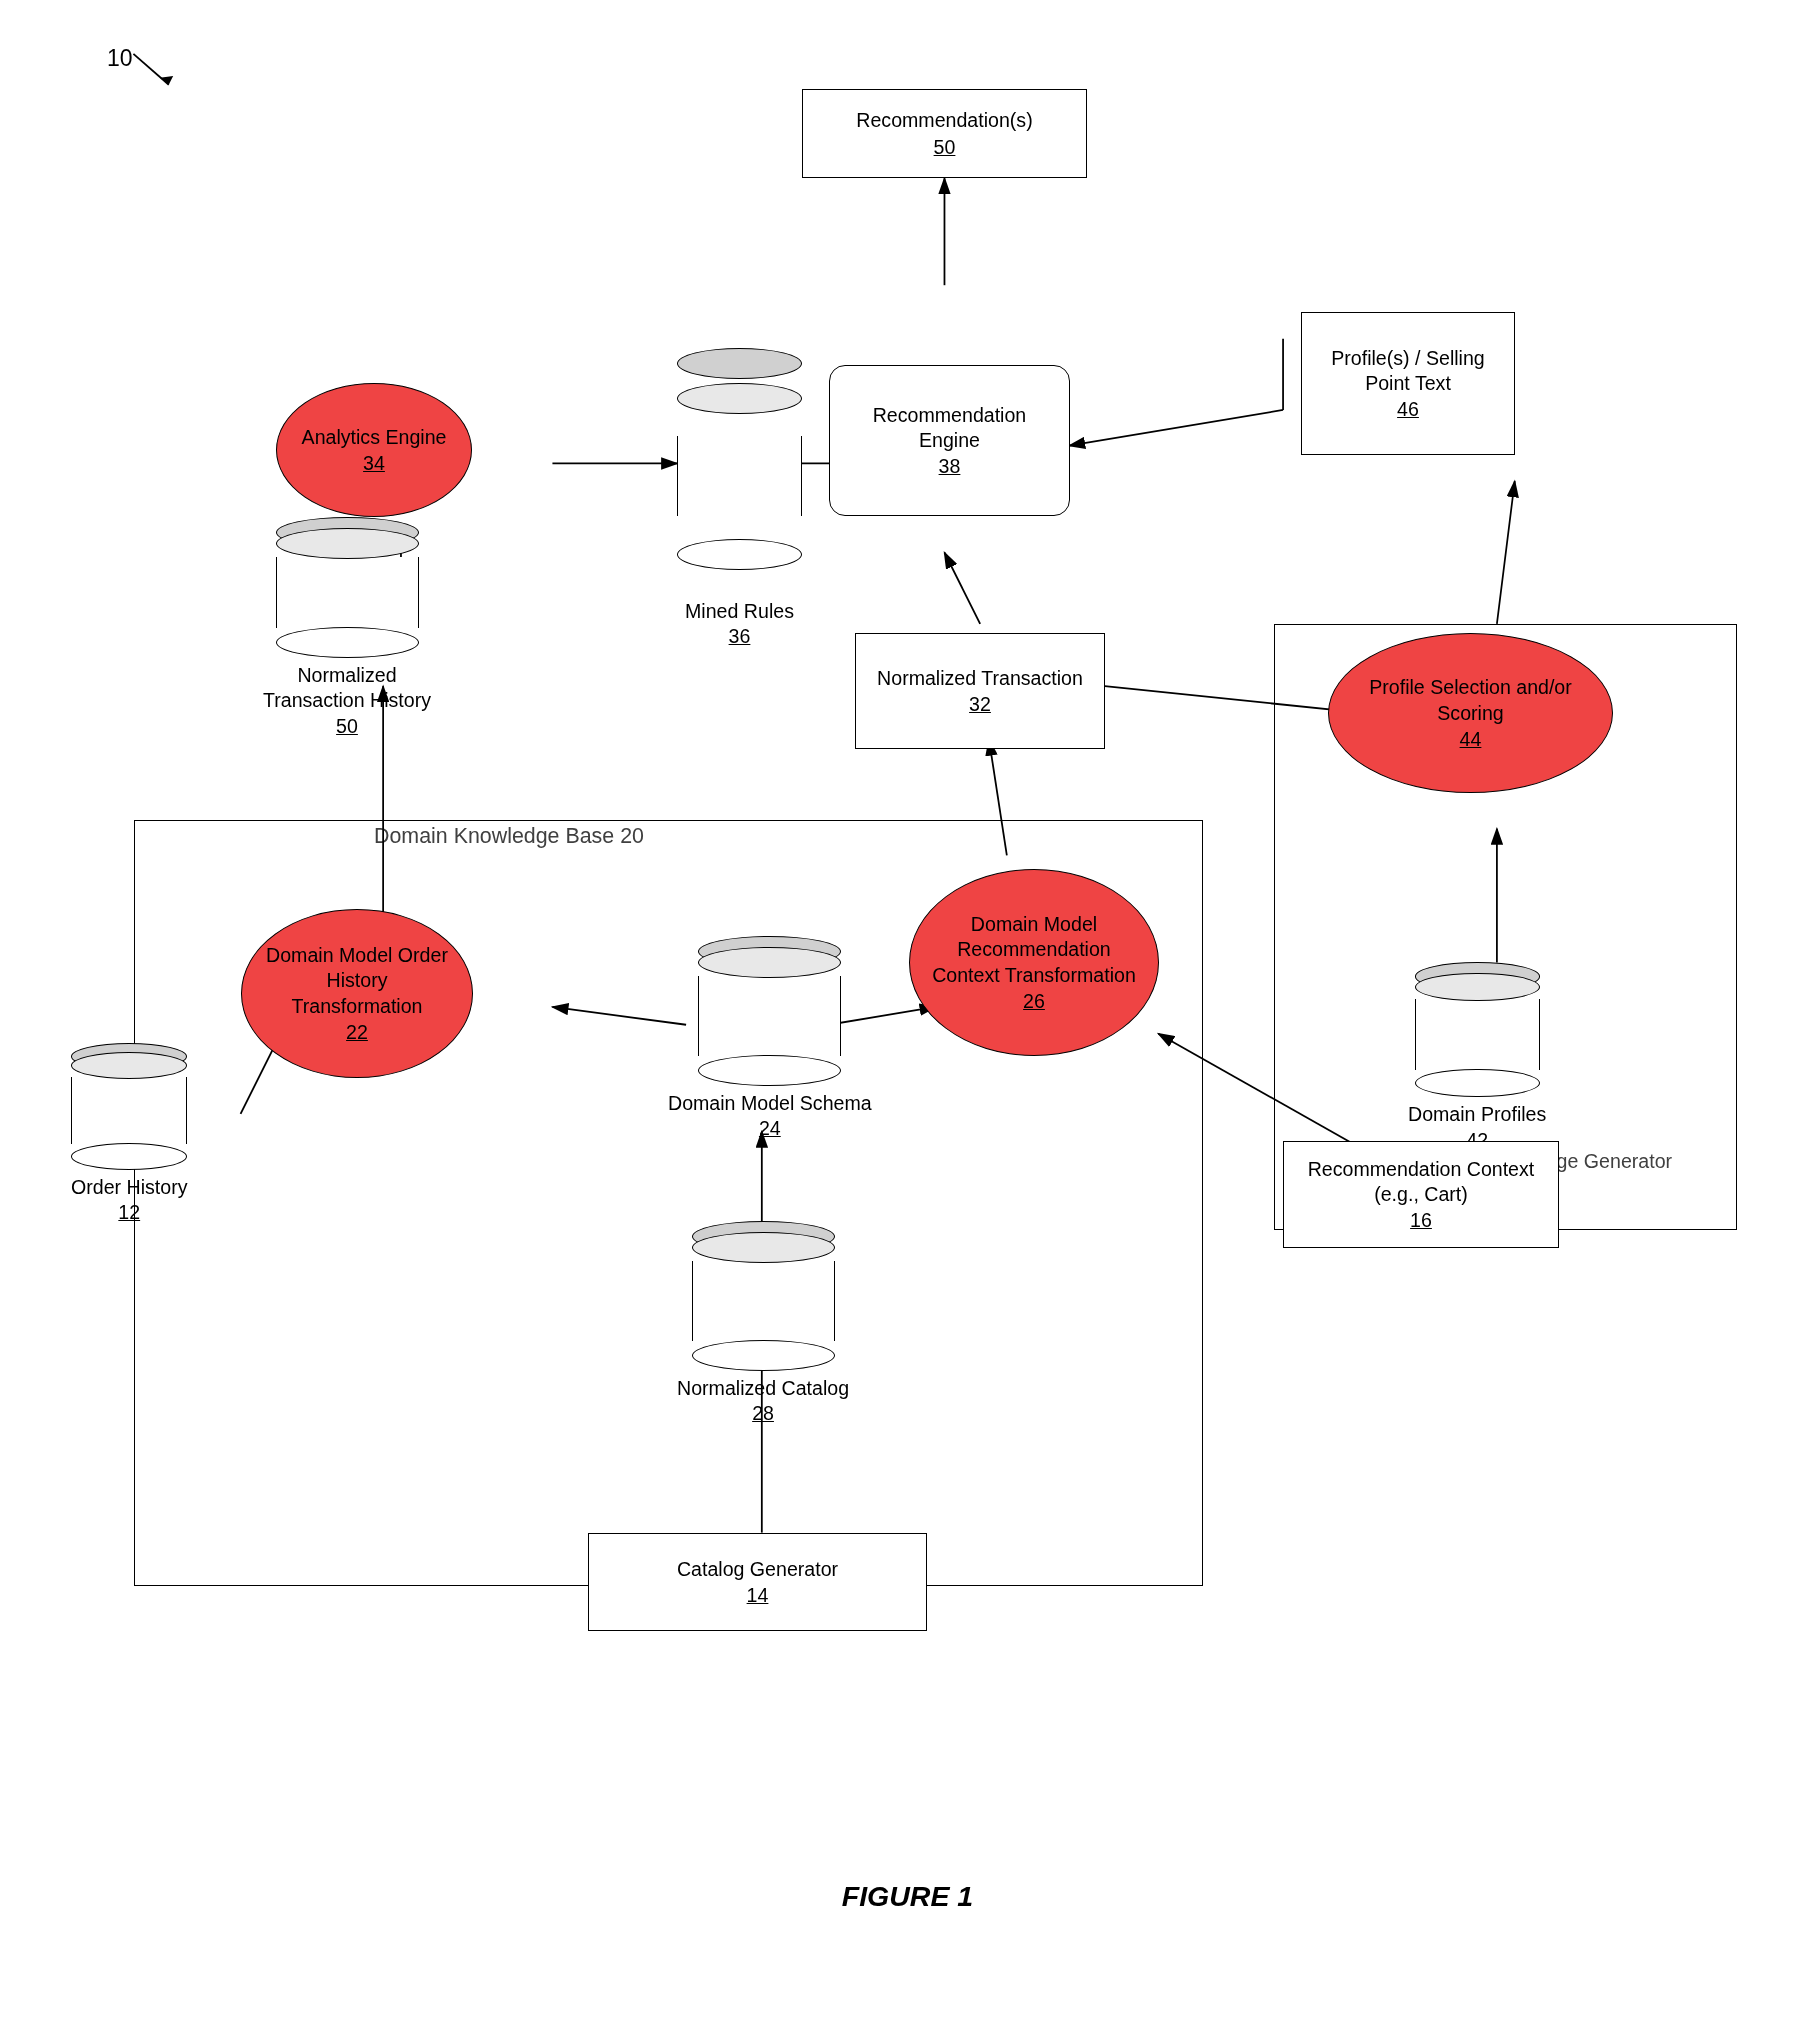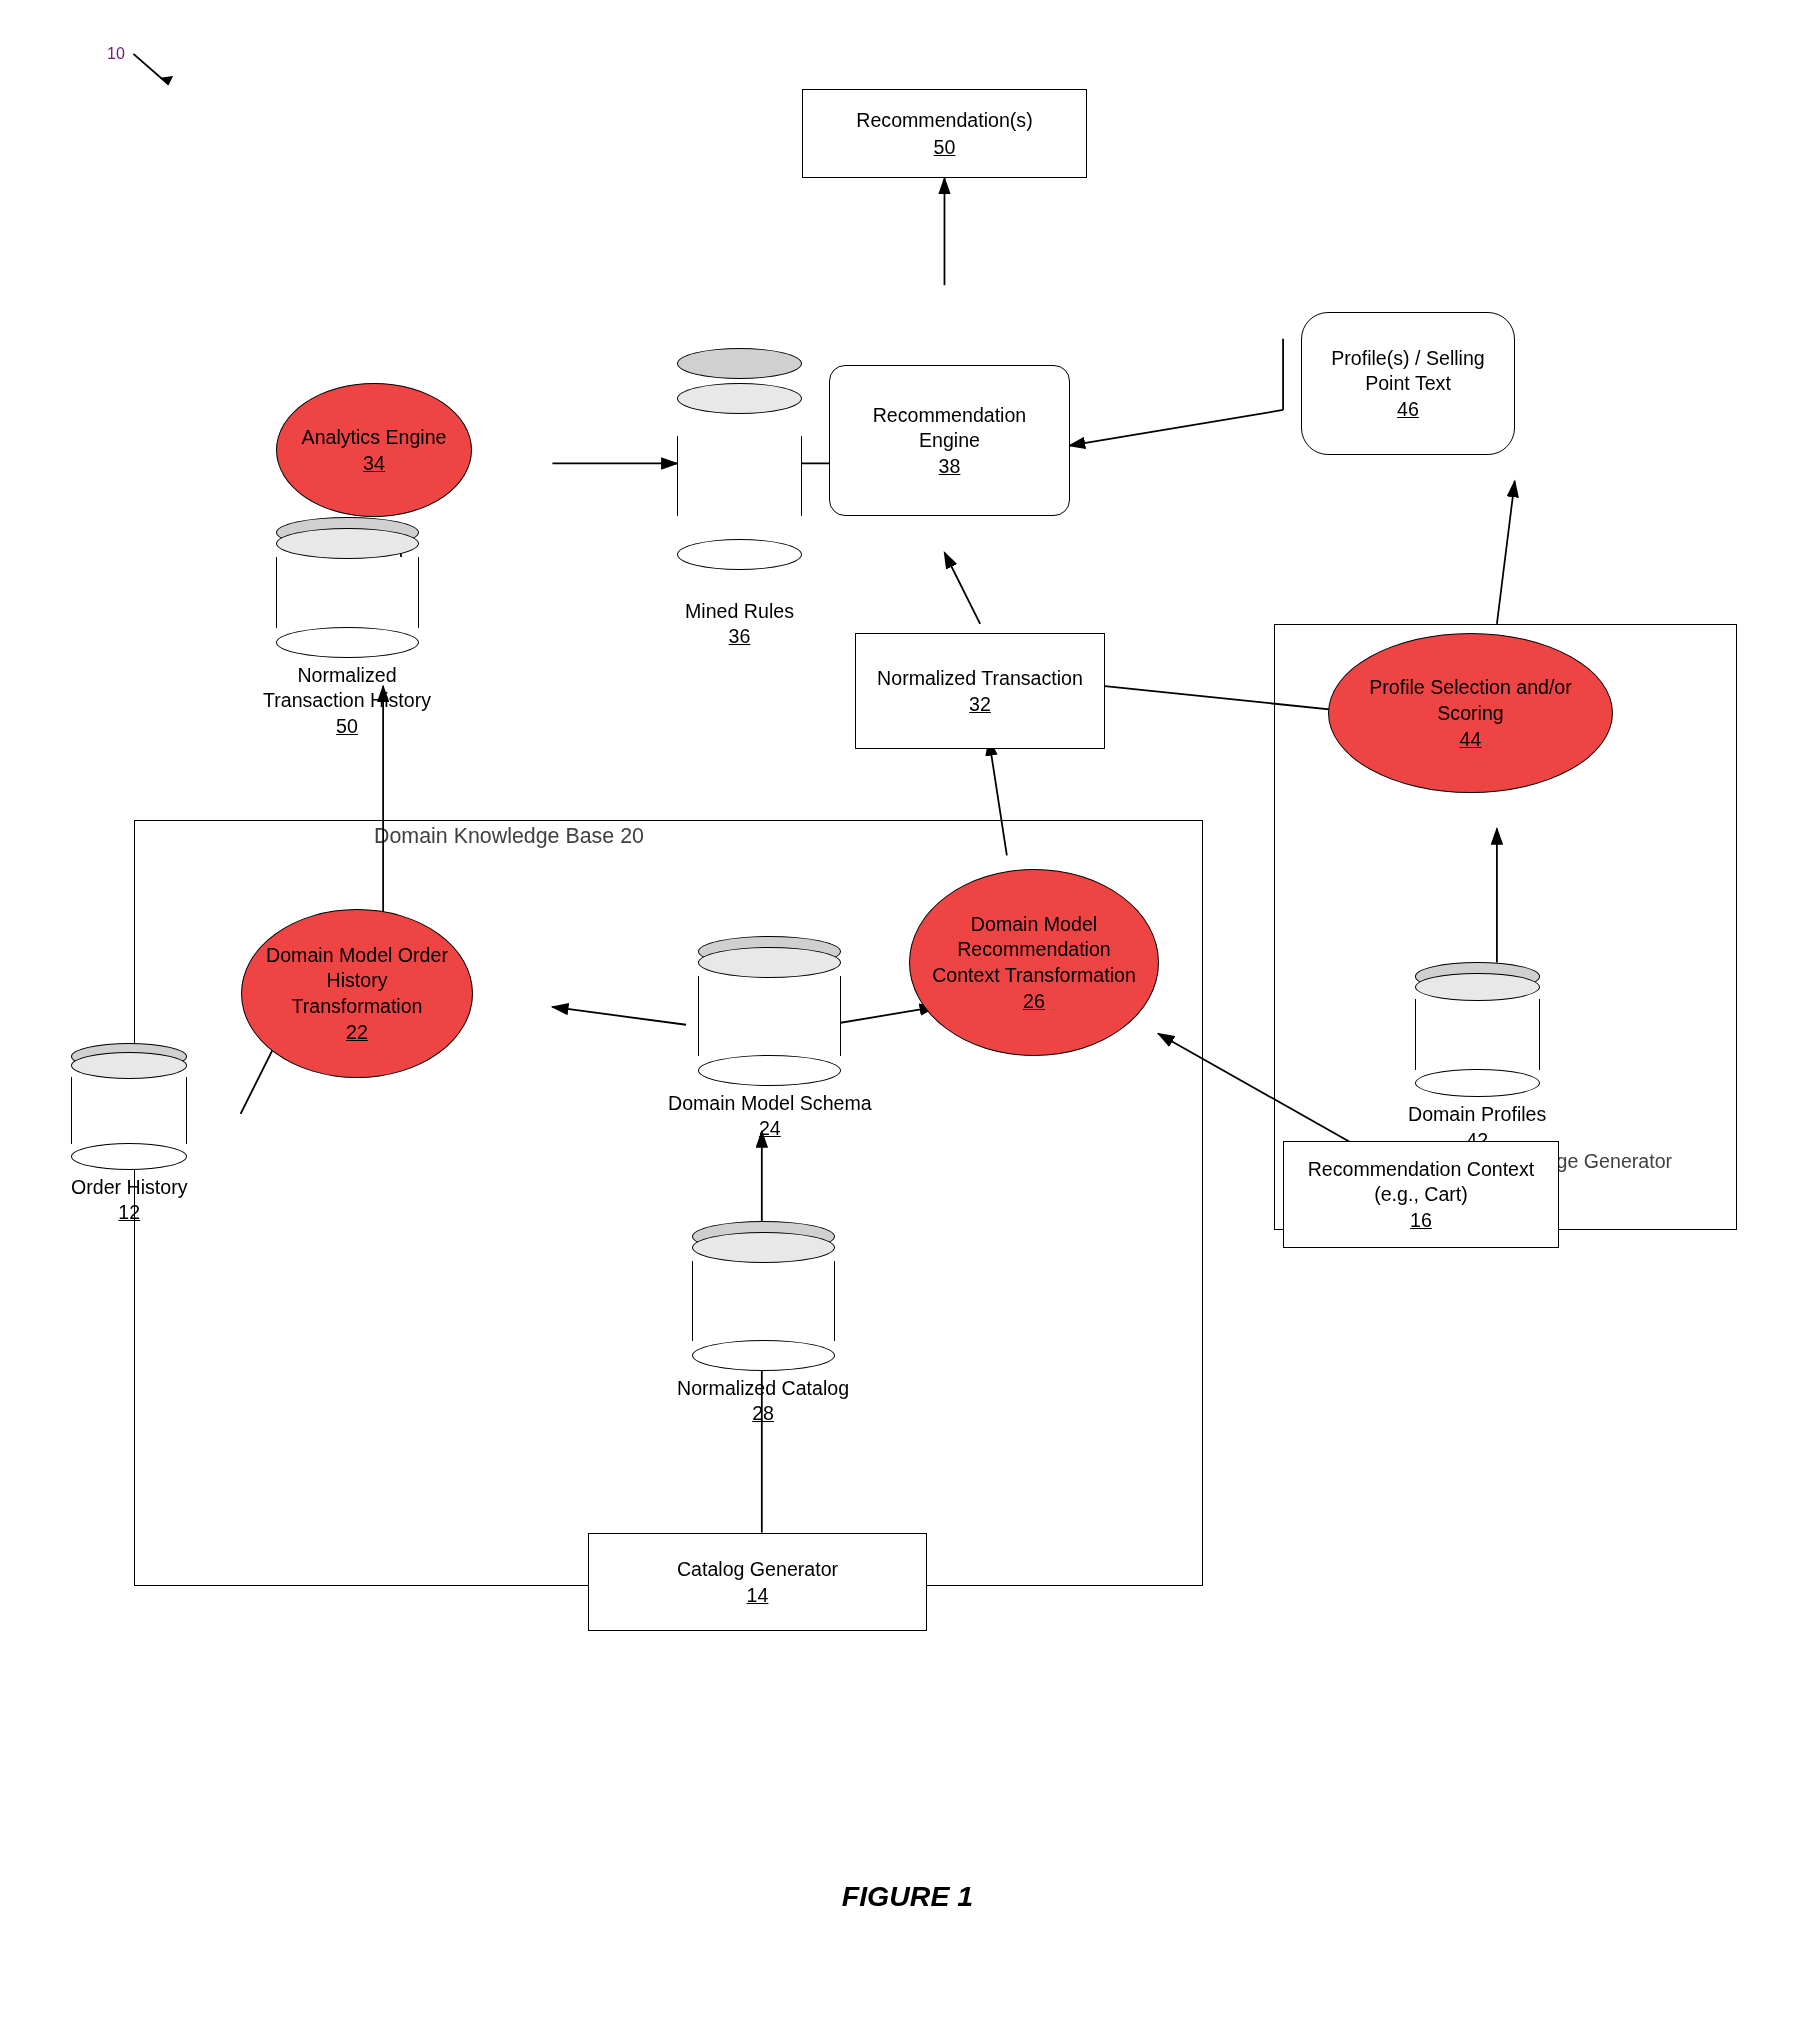--- a/index.html
+++ b/index.html
@@ -77,22 +77,22 @@
     .figure-label {
       position: absolute;
       font-size: 28.5px;
       font-style: italic;
       font-weight: bold;
       color: #000;
     }
 
     .diagram-id {
       position: absolute;
-      font-size: 16px;
-      color: #701a75;
+      font-size: 23px;
+      color: #000000;
     }
 
     
     .domain-box {
       position: absolute;
       border: 1.8px solid #000;
       background: transparent;
     }
 
     .domain-box-label {
@@ -231,21 +231,21 @@
     <div class="cyl-top-ellipse" style="width:125px; height:31px;"></div>
     <div class="cyl-top-ellipse" style="width:125px; height:31px; margin-top:-18px; background:#e8e8e8;"></div>
     <div style="width:125px; height:80px; border-left:1.8px solid #000; border-right:1.8px solid #000; background:#fff;"></div>
     <div class="cyl-bottom-ellipse" style="width:125px; height:31px;"></div>
     <div class="cyl-label">
       <div>Mined Rules</div>
       <div class="cyl-id">36</div>
     </div>
   </div>
 
-  <div class="node plain-rect" style="top:312px; left:1301px; width:214px; height:143px;border-radius:27px;">
+  <div class="node plain-rect" style="top:312px; left:1301px; width:214px; height:143px;">
     <div class="node-label">Profile(s) / Selling Point Text</div>
     <div class="node-id">46</div>
   </div>
 
   <div class="node ellipse" style="top:633px; left:1328px; width:285px; height:160px;">
     <div class="node-label">Profile Selection and/or Scoring</div>
     <div class="node-id">44</div>
   </div>
 
   <div class="node plain-rect" style="top:633px; left:855px; width:250px; height:116px;">

